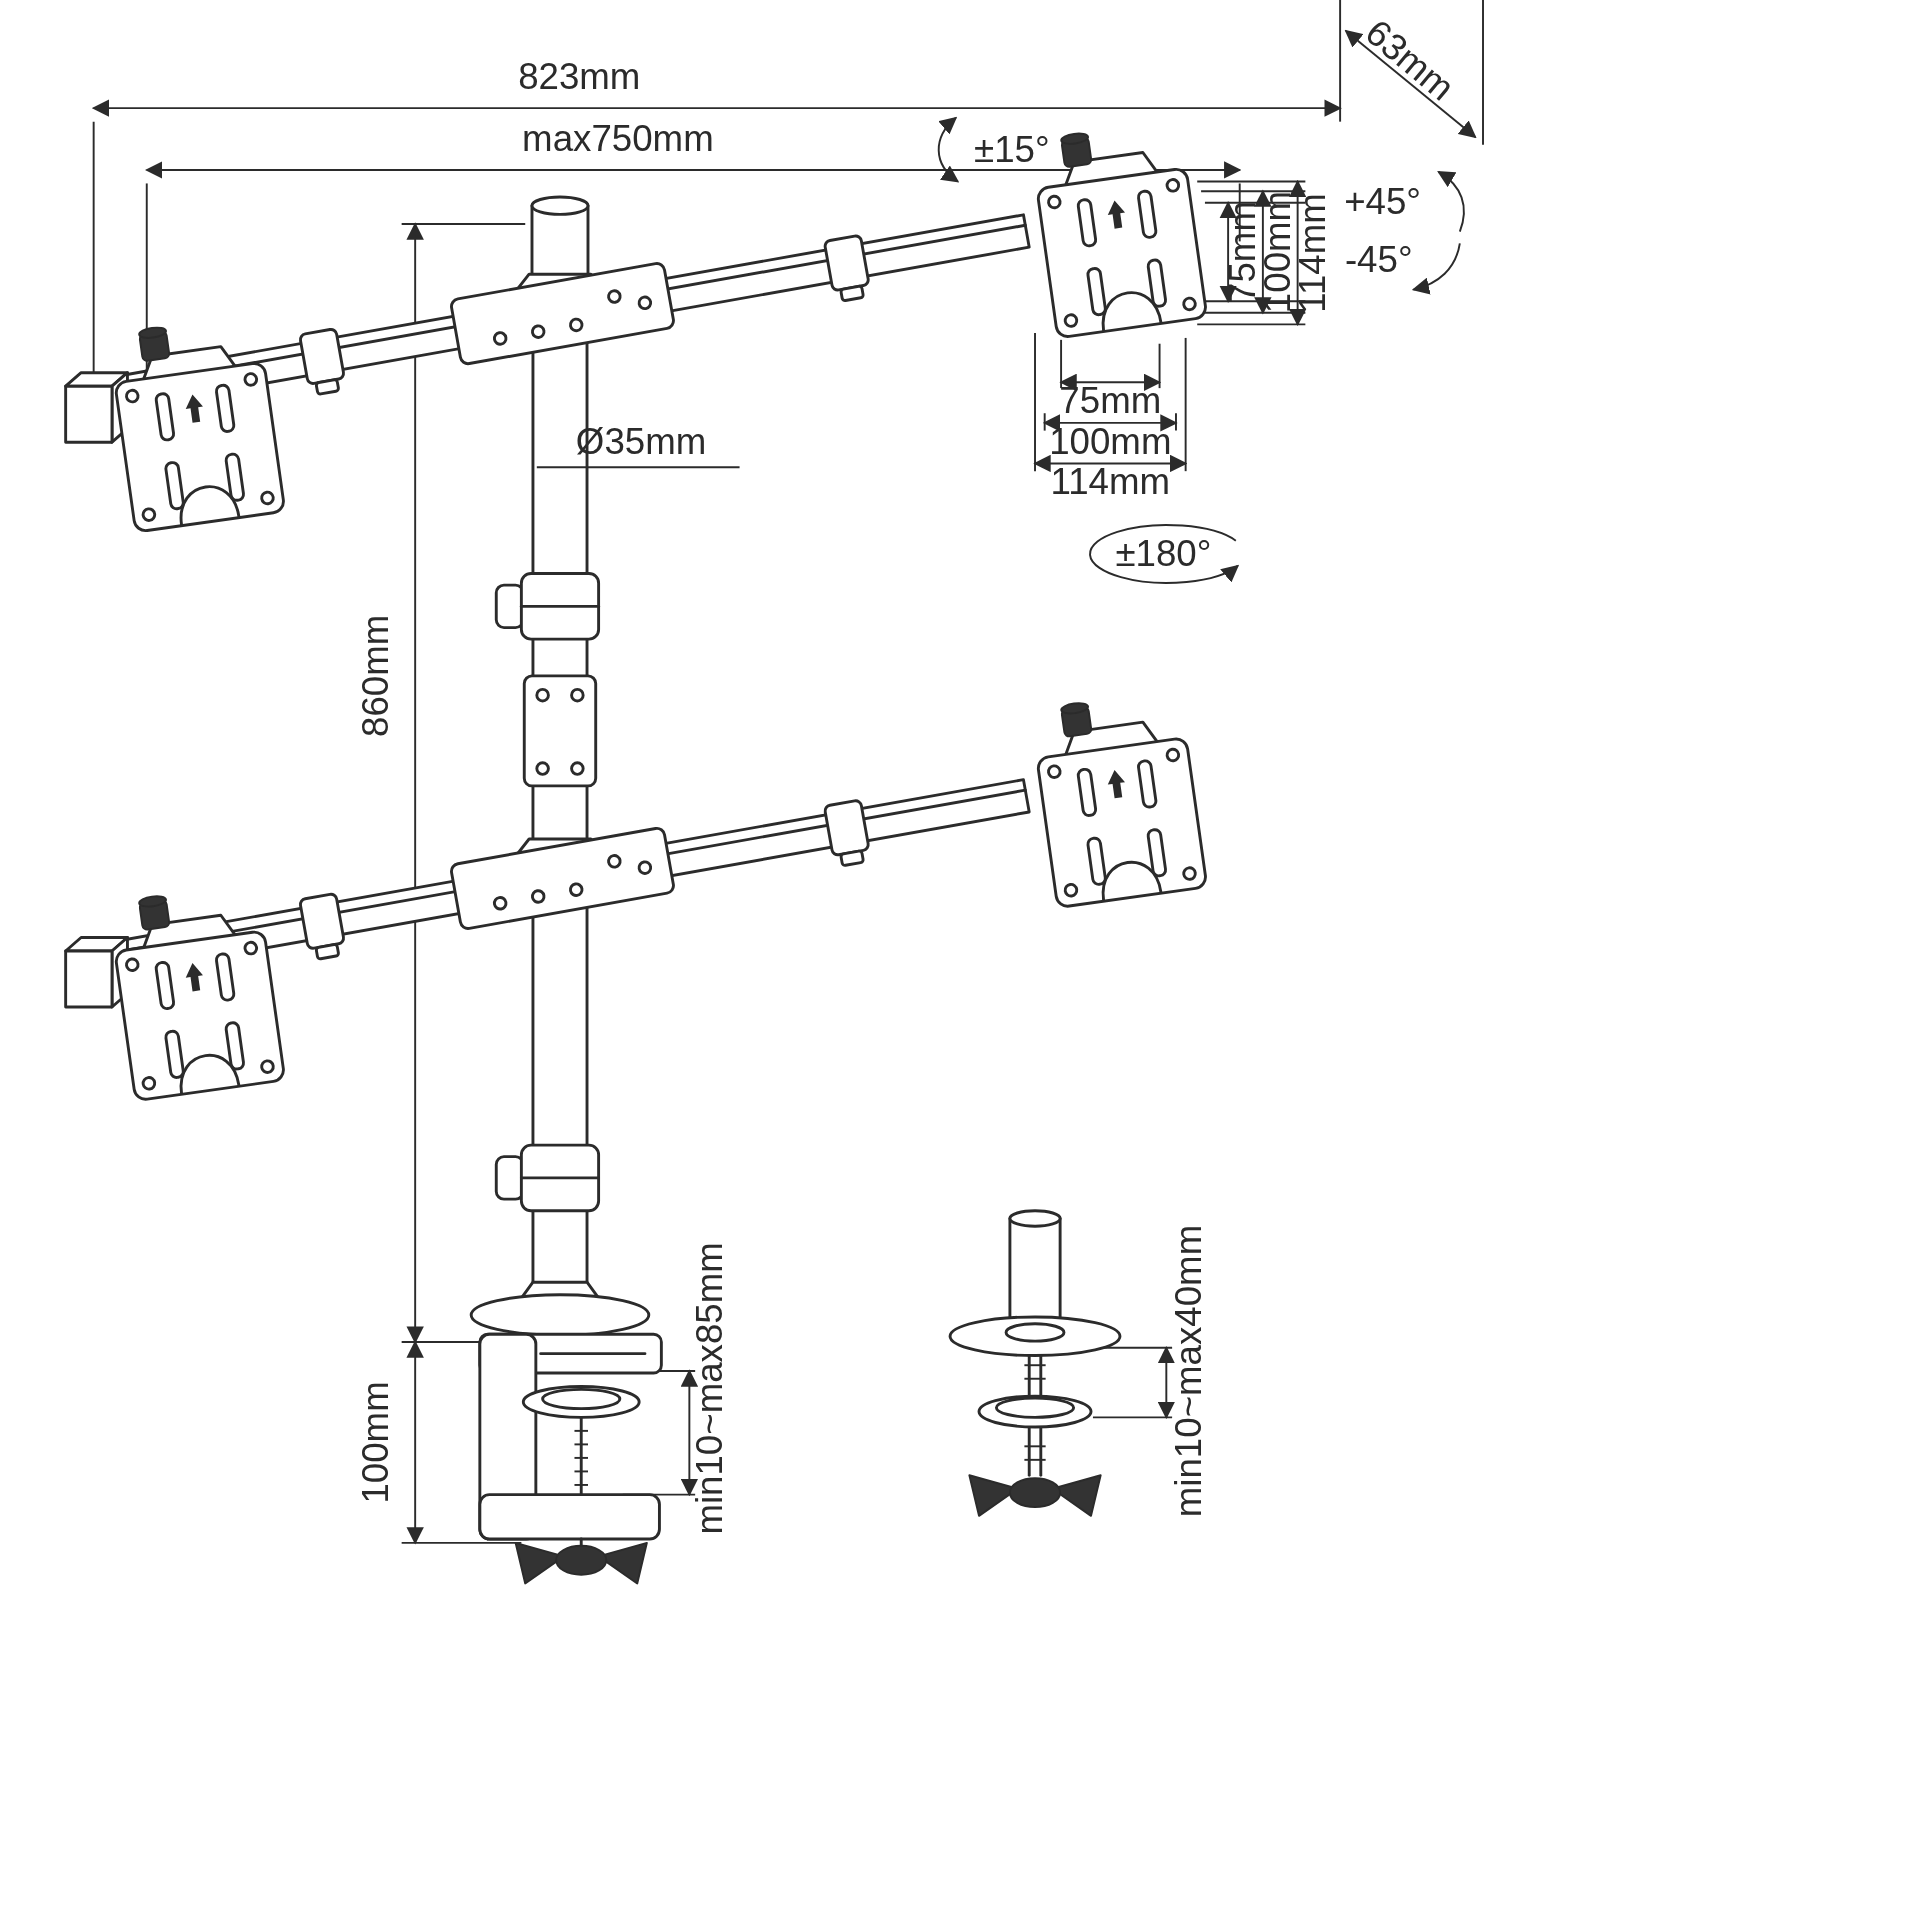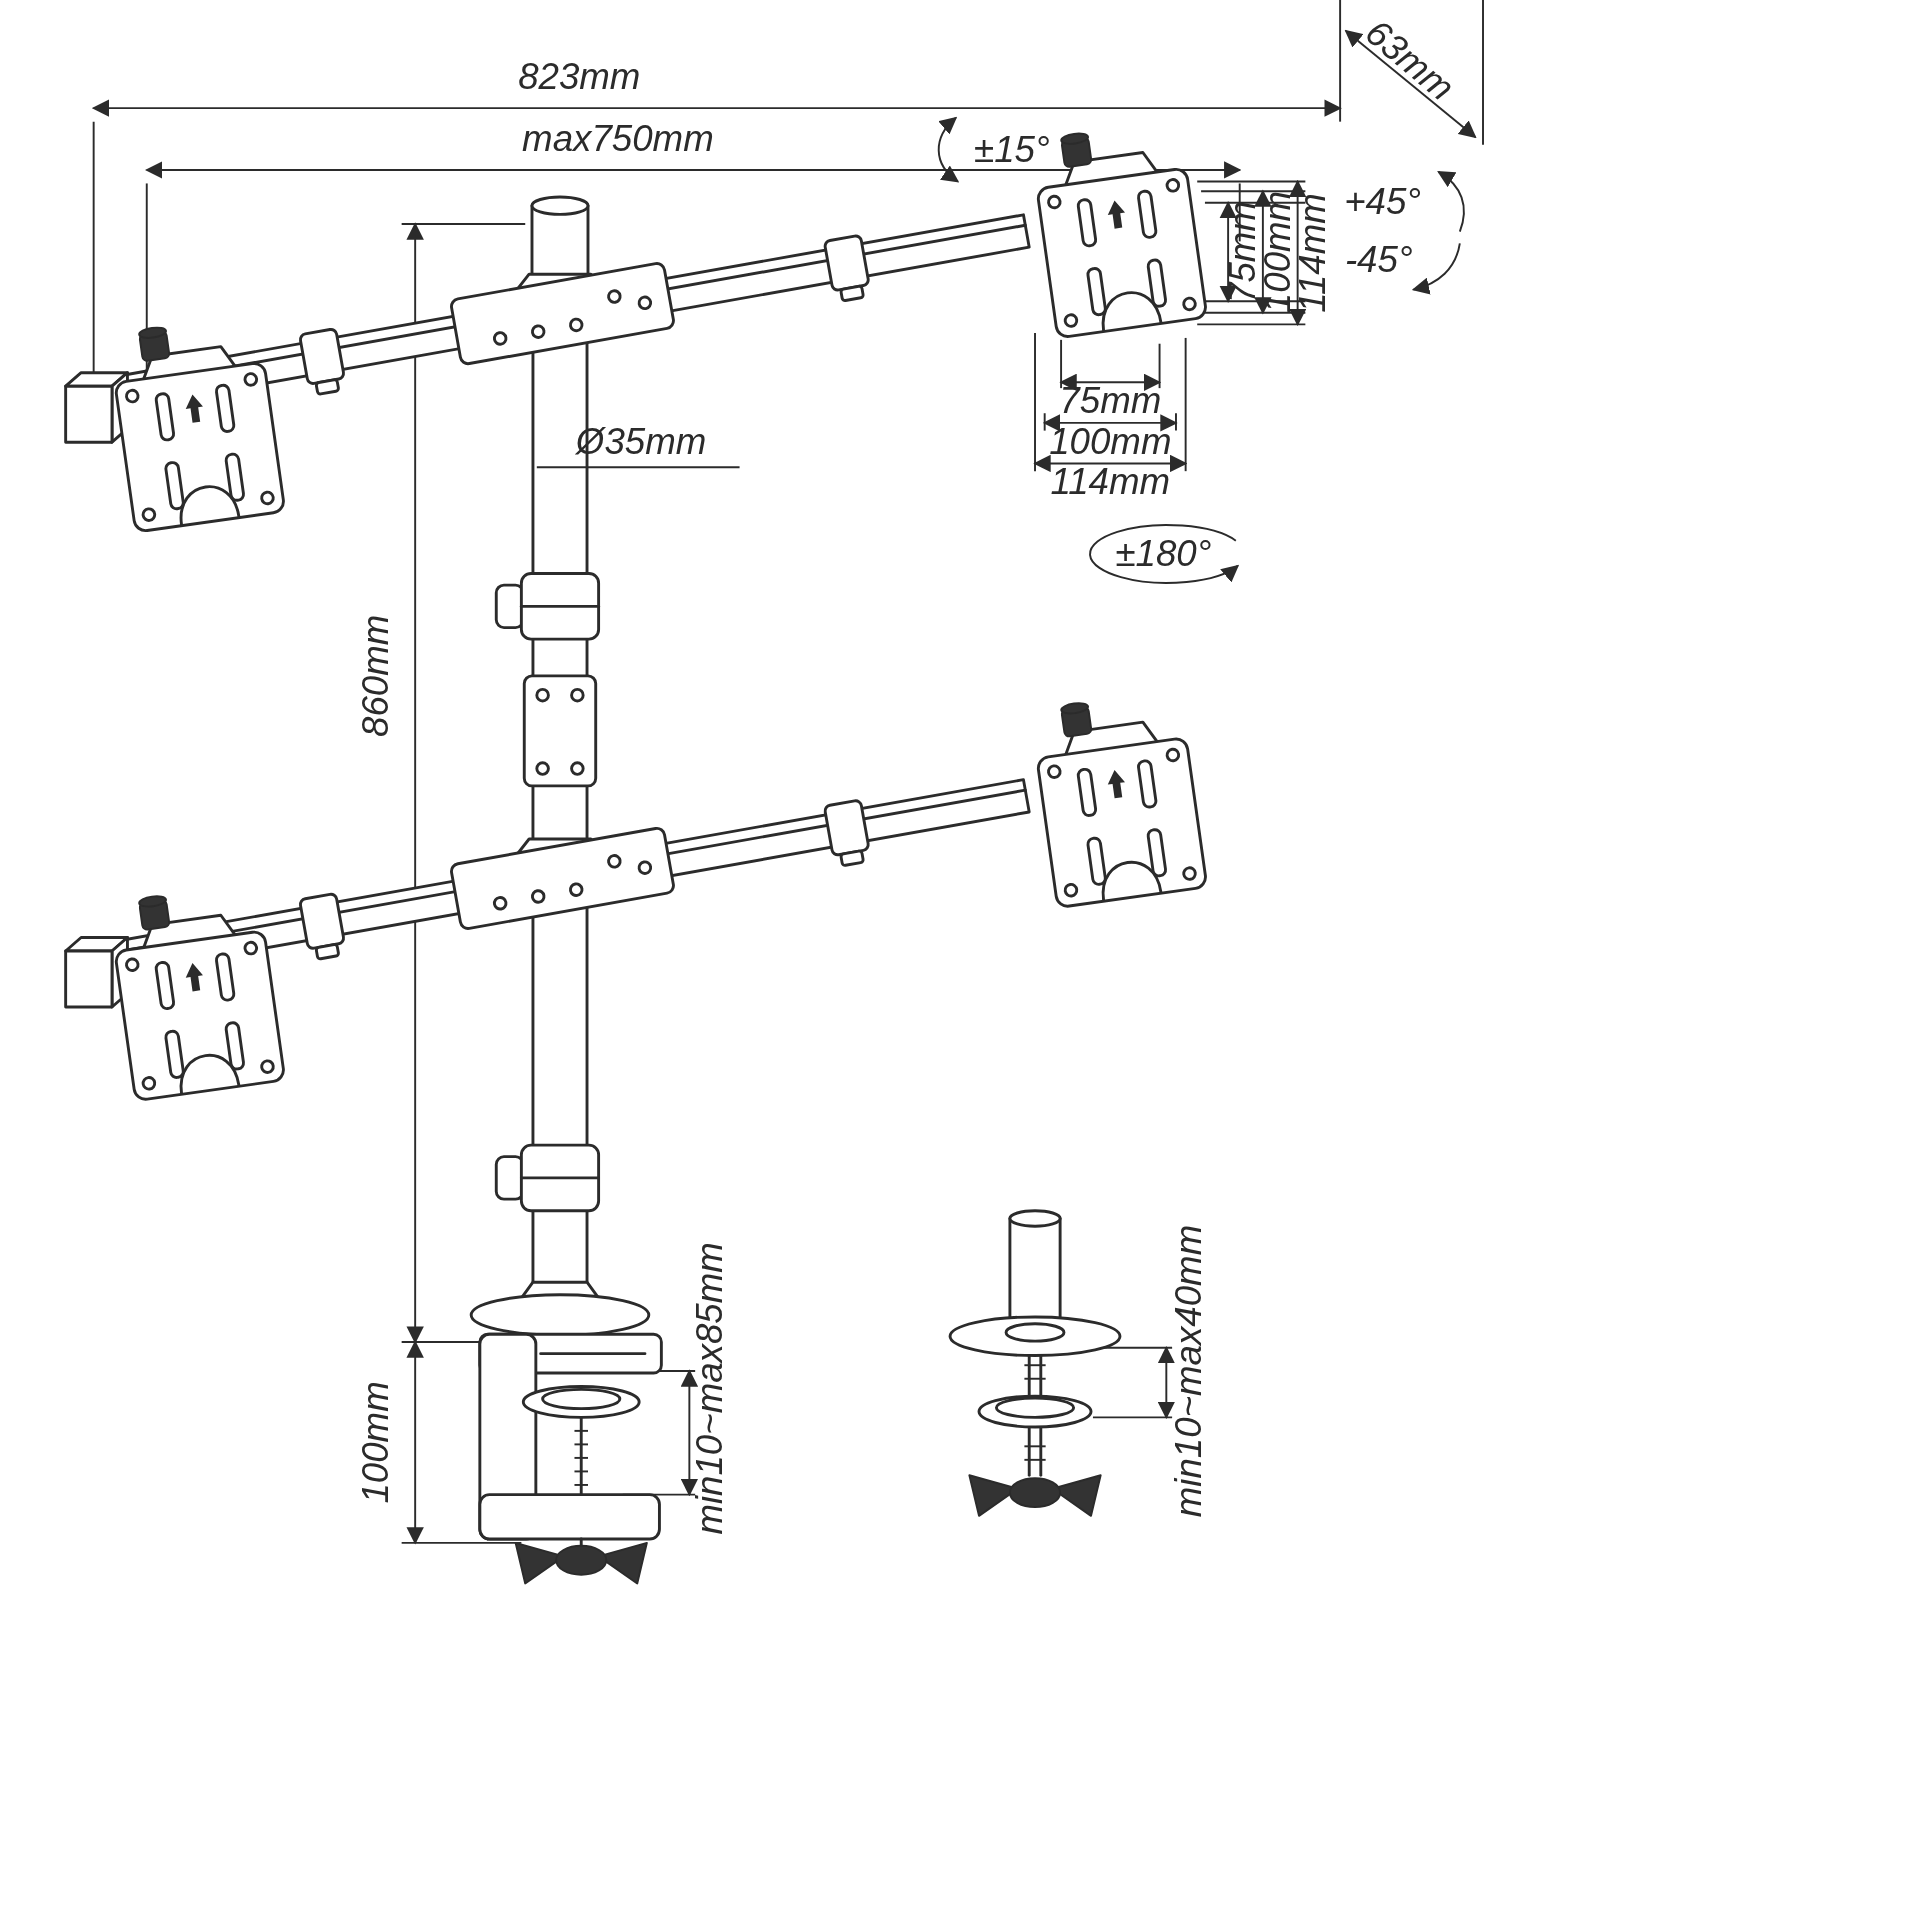--- a/index.html
+++ b/index.html
@@ -1,16 +1,16 @@
 <!DOCTYPE html>
 <html><head>
 <meta charset="utf-8">
 <style>
   html,body{margin:0;padding:0;background:#ffffff;}
-  .stage{width:1931px;height:1931px;background:#fff;position:relative;font-family:"Liberation Sans",sans-serif;font-style:italic;}
+  .stage{width:1931px;height:1931px;background:#fff;position:relative;font-family:"Liberation Sans",sans-serif;}
   svg{display:block;}
   .ln{stroke:#2b2b2b;stroke-width:3;fill:none;stroke-linecap:round;stroke-linejoin:round;}
   .fw{fill:#ffffff;}
   .dim{stroke:#2b2b2b;stroke-width:2;fill:none;}
   .dk{fill:#333333;stroke:#2b2b2b;stroke-width:2;stroke-linejoin:round;}
   text{font-family:"Liberation Sans","DejaVu Sans",sans-serif;font-size:38px;fill:#2b2b2b;}
   .mid{text-anchor:middle;}
 </style>
 </head>
 <body>

